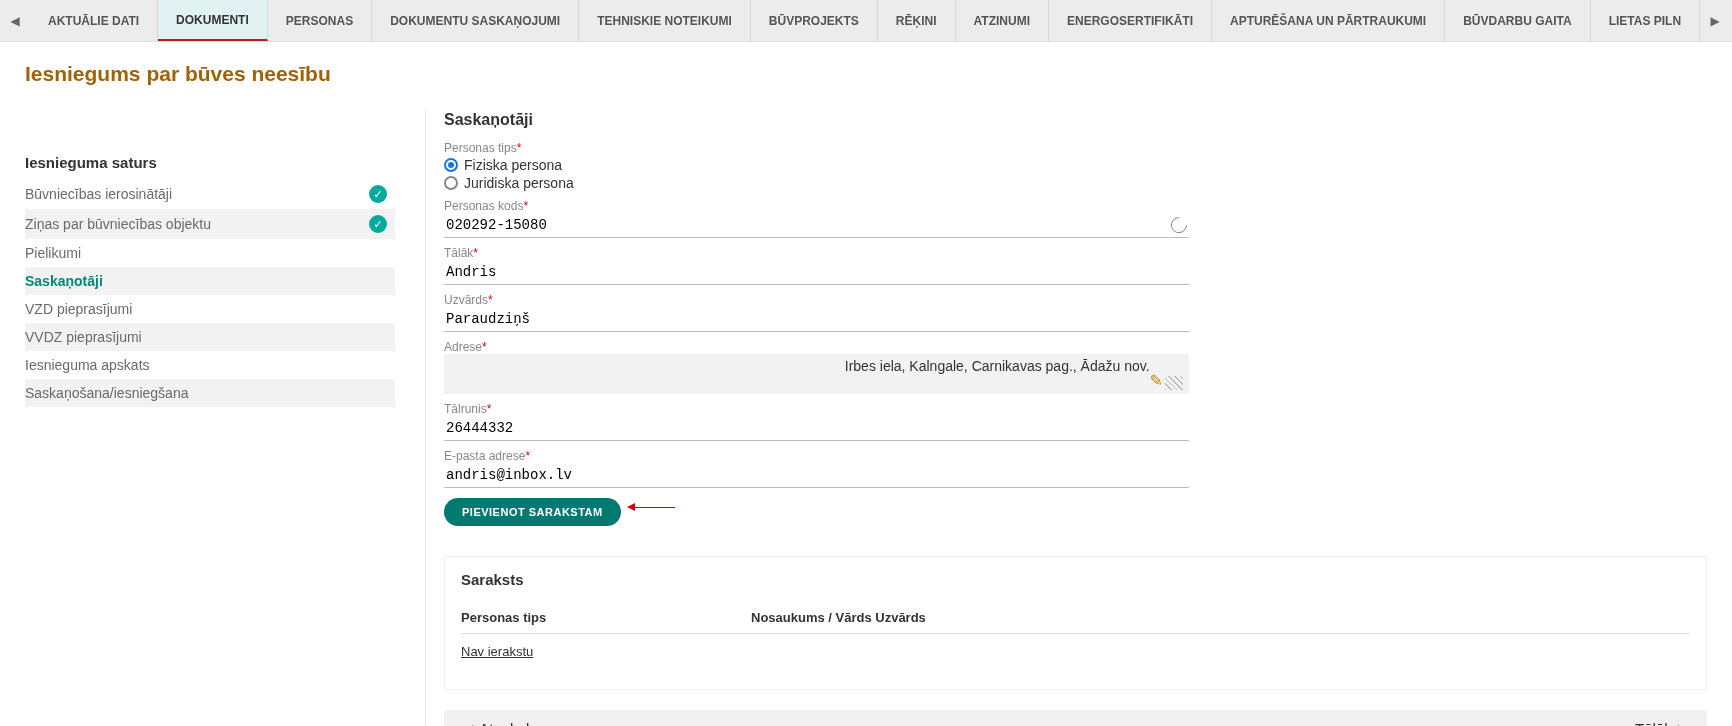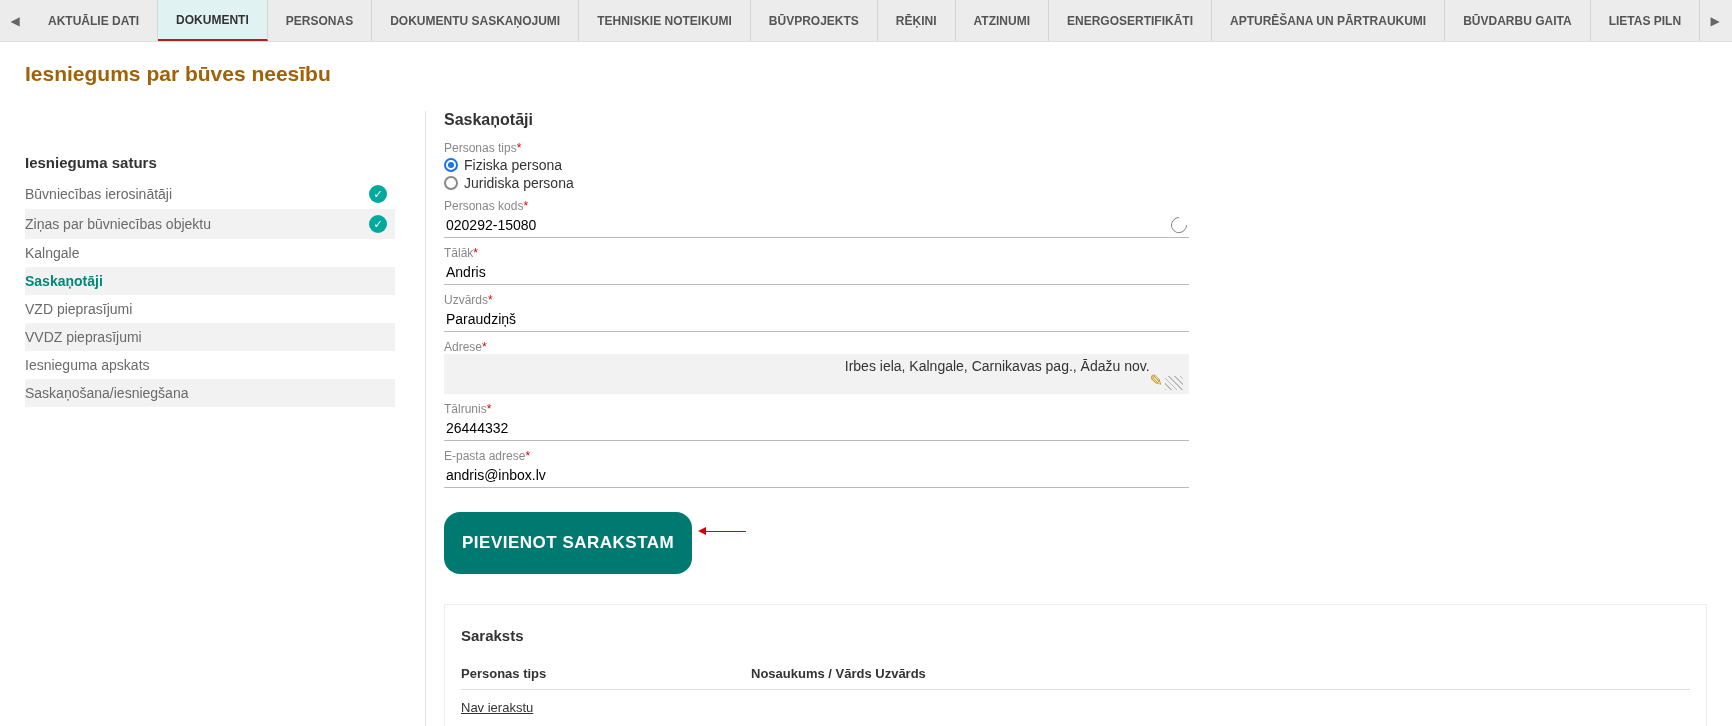--- a/index.html
+++ b/index.html
@@ -31,38 +31,38 @@
 
   .field-label { font-size: 12px; color: #888; margin-top: 8px; }
   .req { color: #d00; }
 
   .radio-row { display: flex; align-items: center; gap: 6px; font-size: 14px; margin: 2px 0; }
   .radio-dot { width: 14px; height: 14px; border-radius: 50%; border: 2px solid #888; display: inline-block; position: relative; }
   .radio-dot.checked { border-color: #1a73e8; }
   .radio-dot.checked::after { content: ""; position: absolute; top: 2px; left: 2px; width: 6px; height: 6px; border-radius: 50%; background: #1a73e8; }
 
   .field-input { width: 745px; max-width: 100%; border: none; border-bottom: 1px solid #bbb; padding: 4px 2px; font-size: 14px; background: transparent; display: flex; align-items: center; justify-content: space-between; }
-  .field-input input { border: none; outline: none; background: transparent; width: 100%; font-size: 14px; }
+  .field-input input { border: none; outline: none; background: transparent; width: 100%; font-size: 14px; font-family: Liberation Mono, monospace; }
 
   .refresh-icon { width: 16px; height: 16px; border: 1.5px solid #888; border-radius: 50%; border-top-color: transparent; transform: rotate(45deg); display: inline-block; }
 
   .address-box { width: 745px; height: 40px; background: #f2f2f2; display: flex; align-items: flex-start; padding: 4px 6px; justify-content: flex-end; }
   .address-text { font-size: 14px; color: #333; }
   .pencil-wrap { display: flex; align-items: flex-end; height: 100%; }
   .pencil-icon { color: #c78a00; font-size: 16px; }
   .hatch { width: 18px; height: 14px; background: repeating-linear-gradient(45deg, #bbb 0 1px, transparent 1px 4px); margin-left: 2px; }
 
-  .btn-primary { background: #007a70; color: #fff; border: none; border-radius: 16px; padding: 21px 18px; font-size: 17px; font-weight: 700; letter-spacing: 0.5px; cursor: pointer; margin-top: 24px; }
+  .btn-primary { background: #007a70; color: #fff; border: none; border-radius: 16px; padding: 8px 18px; font-size: 11px; font-weight: 700; letter-spacing: 0.5px; cursor: pointer; margin-top: 10px; }
 
   .arrow-annotation { display: inline-flex; align-items: center; margin-left: 6px; color: #d40000; }
   .arrow-line { display: inline-block; width: 40px; height: 1px; background: #d40000; }
   .arrow-head { display: inline-block; width: 0; height: 0; border-top: 4px solid transparent; border-bottom: 4px solid transparent; border-right: 8px solid #d40000; }
 
   .list-box { border: 1px solid #eee; margin-top: 30px; padding: 14px 16px 20px; }
-  .list-title { font-size: 15px; font-weight: 700; margin-bottom: 14px; margin-top: 8px; }
+  .list-title { font-size: 15px; font-weight: 700; margin-bottom: 14px; }
   .list-header { display: flex; font-weight: 700; font-size: 13px; border-bottom: 1px solid #ddd; padding: 8px 0; }
   .list-header .col1 { width: 290px; }
   .list-empty { padding: 10px 0; color: #333; font-size: 13px; text-decoration: underline; }
 
   .pager { display: flex; justify-content: space-between; align-items: center; background: #f0f0f0; border-radius: 4px; padding: 10px 20px; margin-top: 20px; }
   .pager .plink { display: flex; align-items: center; gap: 6px; cursor: pointer; font-size: 15px; color: #333; }
   .chev { font-size: 12px; }
 </style>
 </head>
 <body>
@@ -94,21 +94,21 @@
 
       <div class="side-item">
         <span>Būvniecības ierosinātāji</span>
         <span class="check-icon">✓</span>
       </div>
       <div class="side-item alt">
         <span>Ziņas par būvniecības objektu</span>
         <span class="check-icon">✓</span>
       </div>
       <div class="side-item">
-        <span>Kalngale</span>
+        <span>Pielikumi</span>
       </div>
       <div class="side-item alt active">
         <span>Saskaņotāji</span>
       </div>
       <div class="side-item">
         <span>VZD pieprasījumi</span>
       </div>
       <div class="side-item alt">
         <span>VVDZ pieprasījumi</span>
       </div>

